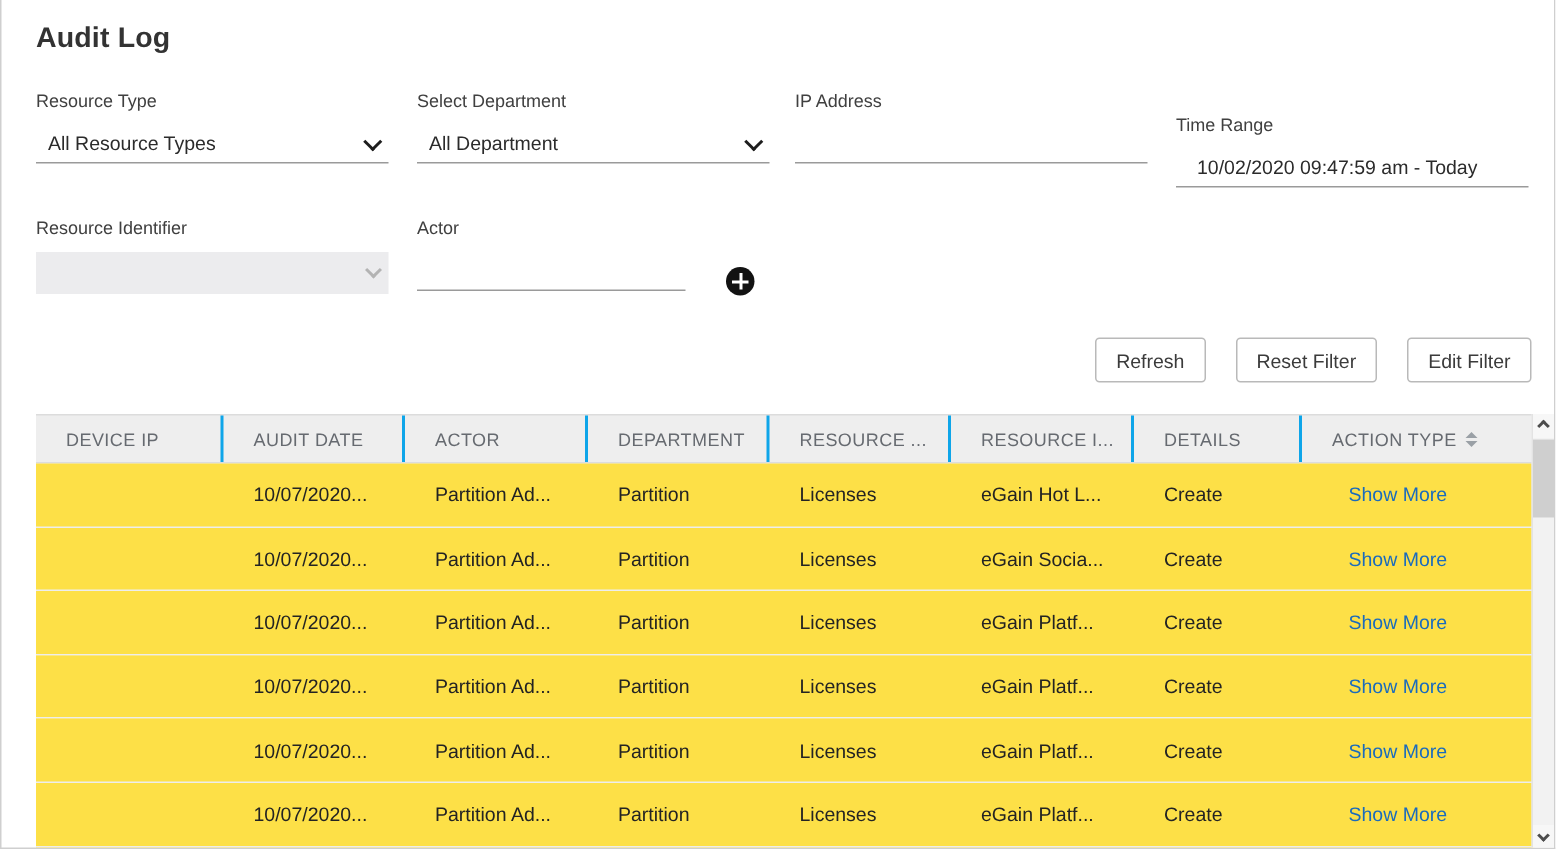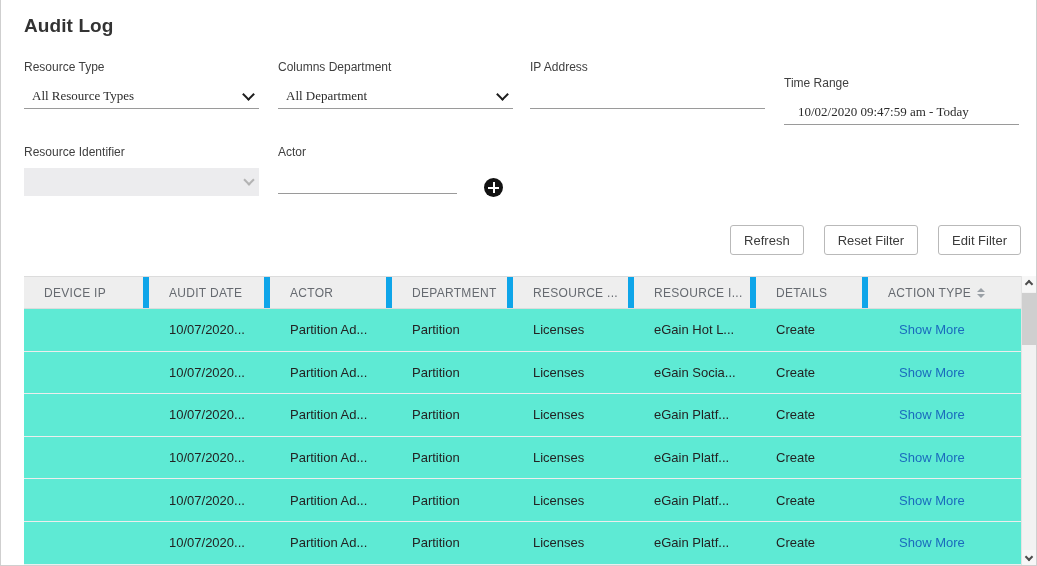--- a/index.html
+++ b/index.html
@@ -47,21 +47,20 @@
     border-bottom: 1px solid #9a9a9a;
     display: flex;
     align-items: center;
   }
   .control .value {
     font-size: 13px;
     color: #2b2b2b;
     padding-left: 8px;
     white-space: nowrap;
     overflow: hidden;
-    font-family: Liberation Serif, serif;
   }
   .control .value.right-pad { padding-left: 14px; }
   .chev {
     position: absolute;
     right: 6px;
     top: 50%;
     width: 9px; height: 9px;
     margin-top: -6px;
     border-right: 2px solid #1d1d1d;
     border-bottom: 2px solid #1d1d1d;
@@ -139,21 +138,21 @@
     background: #eeeeee;
     border-top: 1px solid #dcdcdc;
     border-bottom: 1px solid #dcdcdc;
   }
   .th {
     display: flex;
     align-items: center;
     font-size: 12px;
     color: #666a70;
     letter-spacing: .3px;
-    border-right: 6px solid #0ea5e9;
+    border-right: 2px solid #0ea5e9;
     padding-left: 20px;
     overflow: hidden;
     white-space: nowrap;
     cursor: pointer;
   }
   .th:last-child { border-right: none; }
   .sort-ico {
     display: inline-block;
     margin-left: 6px;
     position: relative;
@@ -168,21 +167,21 @@
     border-right: 4px solid transparent;
   }
   .sort-ico i.up   { top: 1px; border-bottom: 4px solid #9aa0a6; }
   .sort-ico i.down { bottom: 1px; border-top: 4px solid #9aa0a6; }
 
   .tbody { position: relative; }
   .tr {
     display: flex;
     height: 42.6px;
     border-bottom: 1px solid #ededed;
-    background: #5eead4;
+    background: #fde047;
   }
   .td {
     display: flex;
     align-items: center;
     font-size: 13px;
     color: #232323;
     padding-left: 20px;
     overflow: hidden;
     white-space: nowrap;
   }
@@ -244,21 +243,21 @@
 
     <div class="field" style="left:23px; top:60px; width:235px;">
       <span class="field-label">Resource Type</span>
       <div class="control">
         <span class="value">All Resource Types</span>
         <span class="chev"></span>
       </div>
     </div>
 
     <div class="field" style="left:277px; top:60px; width:235px;">
-      <span class="field-label">Columns Department</span>
+      <span class="field-label">Select Department</span>
       <div class="control">
         <span class="value">All Department</span>
         <span class="chev"></span>
       </div>
     </div>
 
     <div class="field" style="left:529px; top:60px; width:235px;">
       <span class="field-label">IP Address</span>
       <div class="control">
         <input class="text-input" type="text" value="" style="">

